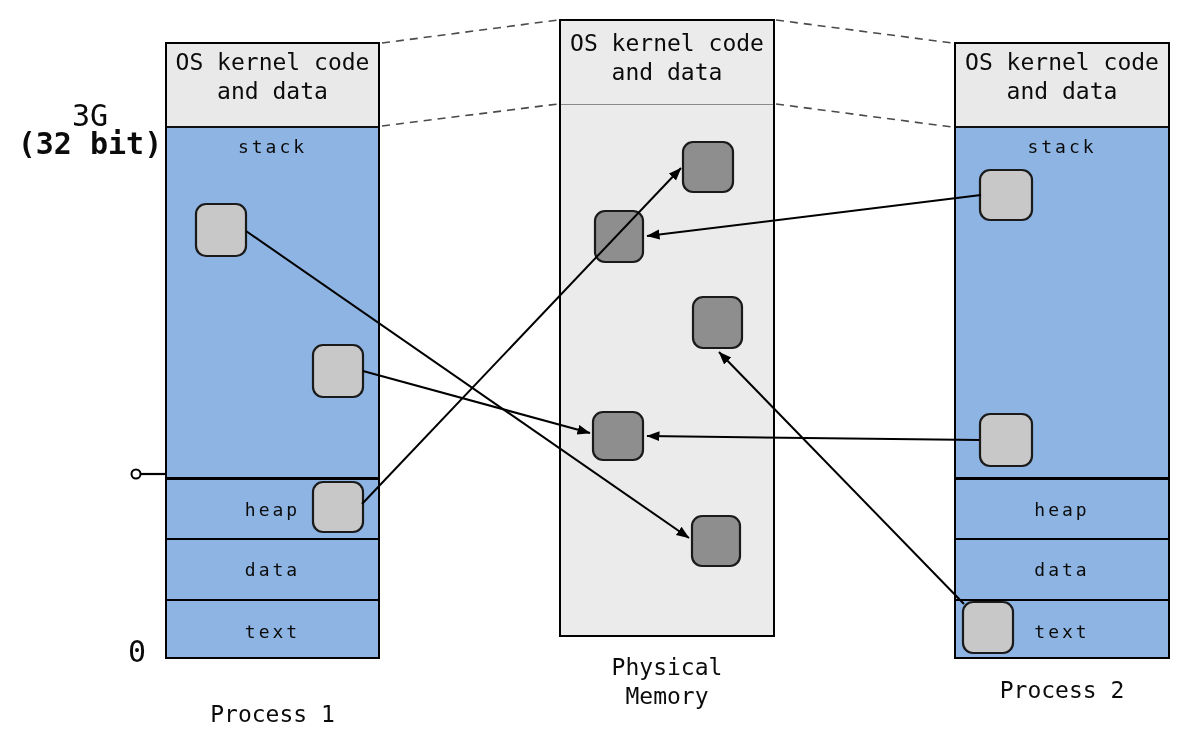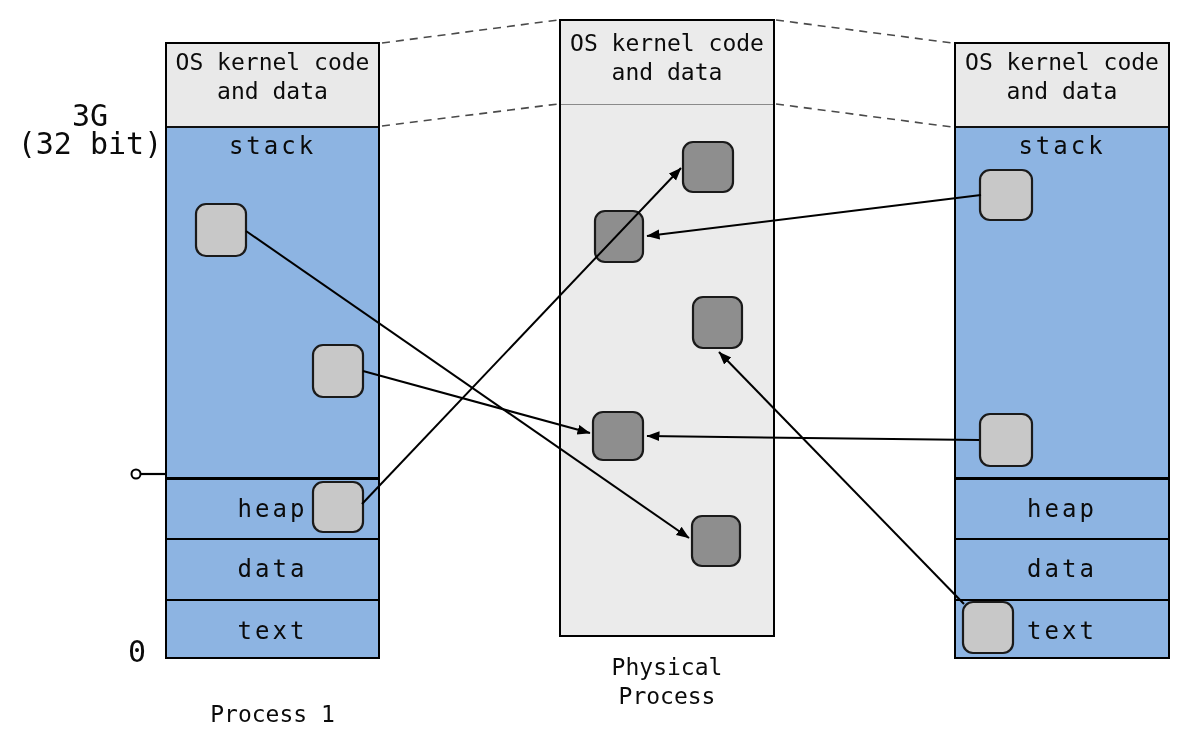--- a/index.html
+++ b/index.html
@@ -8,21 +8,21 @@
     font-family:"DejaVu Sans Mono","Liberation Mono",monospace;color:#0b0b0b;
   }
   .col{position:absolute;box-sizing:border-box;border:2.5px solid #000;}
   .col-process{background:#8DB4E2;}
   .col-physical{background:#EBEBEB;}
   .sec{position:absolute;box-sizing:border-box;left:0;width:100%;display:flex;align-items:center;justify-content:center;}
   .sec.top-label{align-items:flex-start;}
   .kernel{background:#E9E9E9;border-bottom:2.5px solid #111;flex-direction:column;justify-content:flex-start;padding-top:4px;}
   .kernel-mid{background:#EBEBEB;border-bottom:1.5px solid #8a8a8a;flex-direction:column;justify-content:flex-start;padding-top:8px;}
   .kline{font-size:23px;line-height:29px;white-space:nowrap;}
-  .seclabel{font-size:24px;line-height:29px;letter-spacing:3px;text-align:center;}
+  .seclabel{font-size:18px;line-height:29px;letter-spacing:3px;text-align:center;}
   .sec.top-label .seclabel{margin-top:4px;}
   .sidelabel{position:absolute;font-size:30px;line-height:28px;text-align:center;}
   .caption{position:absolute;font-size:23px;line-height:29px;text-align:center;}
   .overlay{position:absolute;left:0;top:0;z-index:5;}
 </style>
 </head>
 <body>
 
 <div class="canvas">
 
@@ -65,28 +65,29 @@
     </div>
     <div class="sec" style="top:494px;height:61px;border-top:2px solid #000;">
       <span class="seclabel">data</span>
     </div>
     <div class="sec" style="top:555px;height:62px;border-top:2px solid #000;">
       <span class="seclabel">text</span>
     </div>
   </div>
 
   <div class="sidelabel" style="left:10px;top:102px;width:160px;">3G</div>
-  <div class="sidelabel" style="left:10px;top:130px;width:160px;">(32 bit)</div>
+  <div class="sidelabel" style="left:10px;top:130px;width:160px;font-weight:bold;">(32 bit)</div>
   <div class="sidelabel" style="left:96px;top:638px;width:50px;text-align:right;">0</div>
 
   <div class="caption" style="left:165px;top:700px;width:215px;">Process 1</div>
   <div class="caption" style="left:559px;top:645px;width:216px;margin-top:8px;">
     <div>Physical</div>
-    <div>Process</div>
+    <div>Memory</div>
   </div>
+  <div class="caption" style="left:954px;top:676px;width:216px;">Process 2</div>
 
   <svg class="overlay" width="1191" height="741" viewBox="0 0 1191 741">
     <defs>
       <marker id="ah" markerUnits="userSpaceOnUse" markerWidth="15" markerHeight="12" refX="12.5" refY="5" orient="auto">
         <path d="M0,0 L13,5 L0,10 Z" fill="#000"></path>
       </marker>
     </defs>
 
     <g stroke="#4a4a4a" stroke-width="1.6" stroke-dasharray="8 6">
       <line x1="382" y1="43" x2="558" y2="20"></line>

